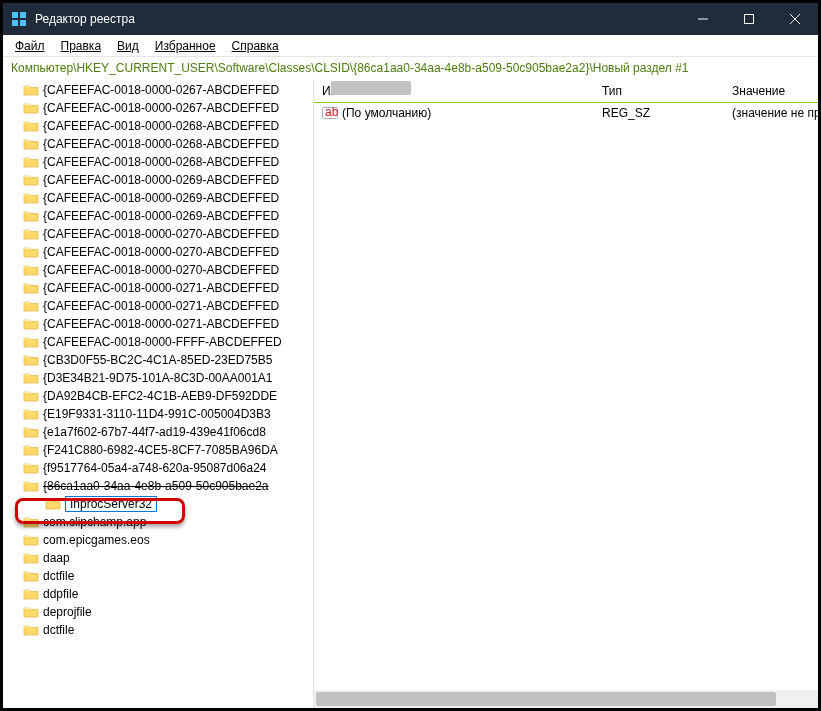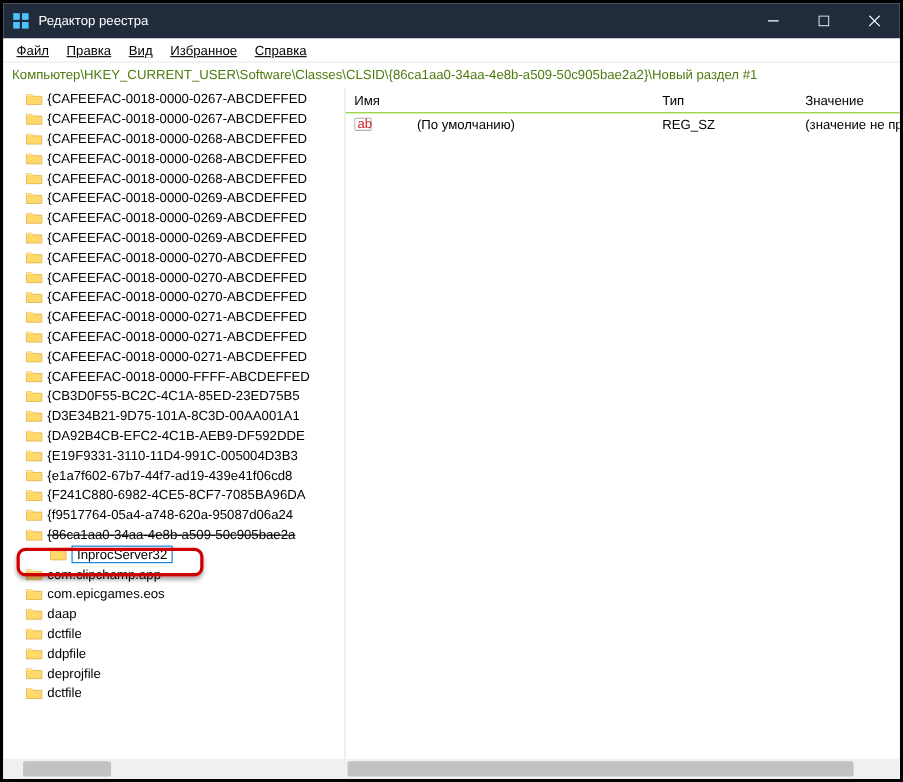--- a/index.html
+++ b/index.html
@@ -8,39 +8,39 @@
 .window { width: 100%; height: 100%; display: flex; flex-direction: column; }
 .titlebar { height: 32px; background: #202c3c; color: #fff; display: flex; align-items: center; padding: 0 0 0 8px; }
 .titlebar .icon-box { width: 16px; height: 16px; margin-right: 8px; display: inline-flex; align-items: center; justify-content: center; }
 .titlebar .title { flex: 1; font-size: 12px; }
 .titlebar .win-btn { width: 46px; height: 32px; display: flex; align-items: center; justify-content: center; color: #fff; }
 .menubar { height: 22px; display: flex; align-items: center; padding: 0 4px; background: #fff; border-bottom: 1px solid #e5e5e5; }
 .menubar .menu-item { padding: 2px 8px; cursor: default; }
 .menubar .menu-item .ul { text-decoration: underline; }
 .pathbar { height: 22px; display: flex; align-items: center; padding: 2px 8px; background: #fff; font-size: 12px; color: #4d7c0f; white-space: nowrap; overflow: hidden; }
 .main { flex: 1; display: flex; overflow: hidden; background: #fff; }
-.tree-pane { width: 311px; border-right: 1px solid #e5e5e5; display: flex; flex-direction: column; position: relative; }
+.tree-pane { width: 311px; border-right: 1px solid #e5e5e5; display: flex; position: relative; }
 .tree-list { flex: 1; overflow: hidden; padding: 2px 0 2px 2px; }
 .tree-item { display: flex; align-items: center; height: 18px; padding-left: 18px; white-space: nowrap; overflow: hidden; }
 .tree-item.indent { padding-left: 40px; }
 .tree-item .folder-icon { width: 16px; height: 14px; margin-right: 4px; flex-shrink: 0; display: inline-flex; }
 .tree-item .label { overflow: hidden; text-overflow: clip; }
 .edit-box { border: 1px solid #0078d7; background: #fff; padding: 0 4px; height: 16px; display: inline-flex; align-items: center; }
 .highlight-ring { position: absolute; border: 3px solid #d10000; border-radius: 8px; pointer-events: none; box-shadow: 0 3px 4px rgba(0,0,0,0.35); }
 .tree-hscroll { height: 18px; background: #f0f0f0; display: flex; align-items: center; position: relative; }
 .tree-hscroll .thumb { position: absolute; left: 18px; width: 80px; height: 14px; top: 2px; background: #c2c2c2; border-radius: 2px; }
 .values-pane { flex: 1; display: flex; flex-direction: column; overflow: hidden; }
 .values-header { height: 24px; display: flex; align-items: center; border-bottom: 1px solid #84cc16; }
 .values-header .col { padding: 4px 8px; color: #000; }
 .col-name { width: 280px; }
 .col-type { width: 130px; }
 .col-val { flex: 1; }
 .values-body { flex: 1; overflow: hidden; }
 .value-row { display: flex; align-items: center; height: 20px; }
-.value-row .cell { padding: 2px 8px; display: flex; align-items: center; gap: 37px; }
+.value-row .cell { padding: 2px 8px; display: flex; align-items: center; }
 .value-row .cell-name { width: 280px; }
 .value-row .cell-type { width: 130px; align-items: center; }
 .value-row .cell-val { flex: 1; white-space: nowrap; overflow: hidden; }
 .ab-icon { width: 16px; height: 14px; margin-right: 4px; flex-shrink:0; }
 .values-hscroll { height: 18px; background: #f0f0f0; position: relative; }
 .values-hscroll .thumb { position: absolute; left: 2px; width: 460px; height: 14px; top: 2px; background: #c2c2c2; border-radius: 2px; }
 svg { display: block; }
 </style>
 </head>
 <body>

